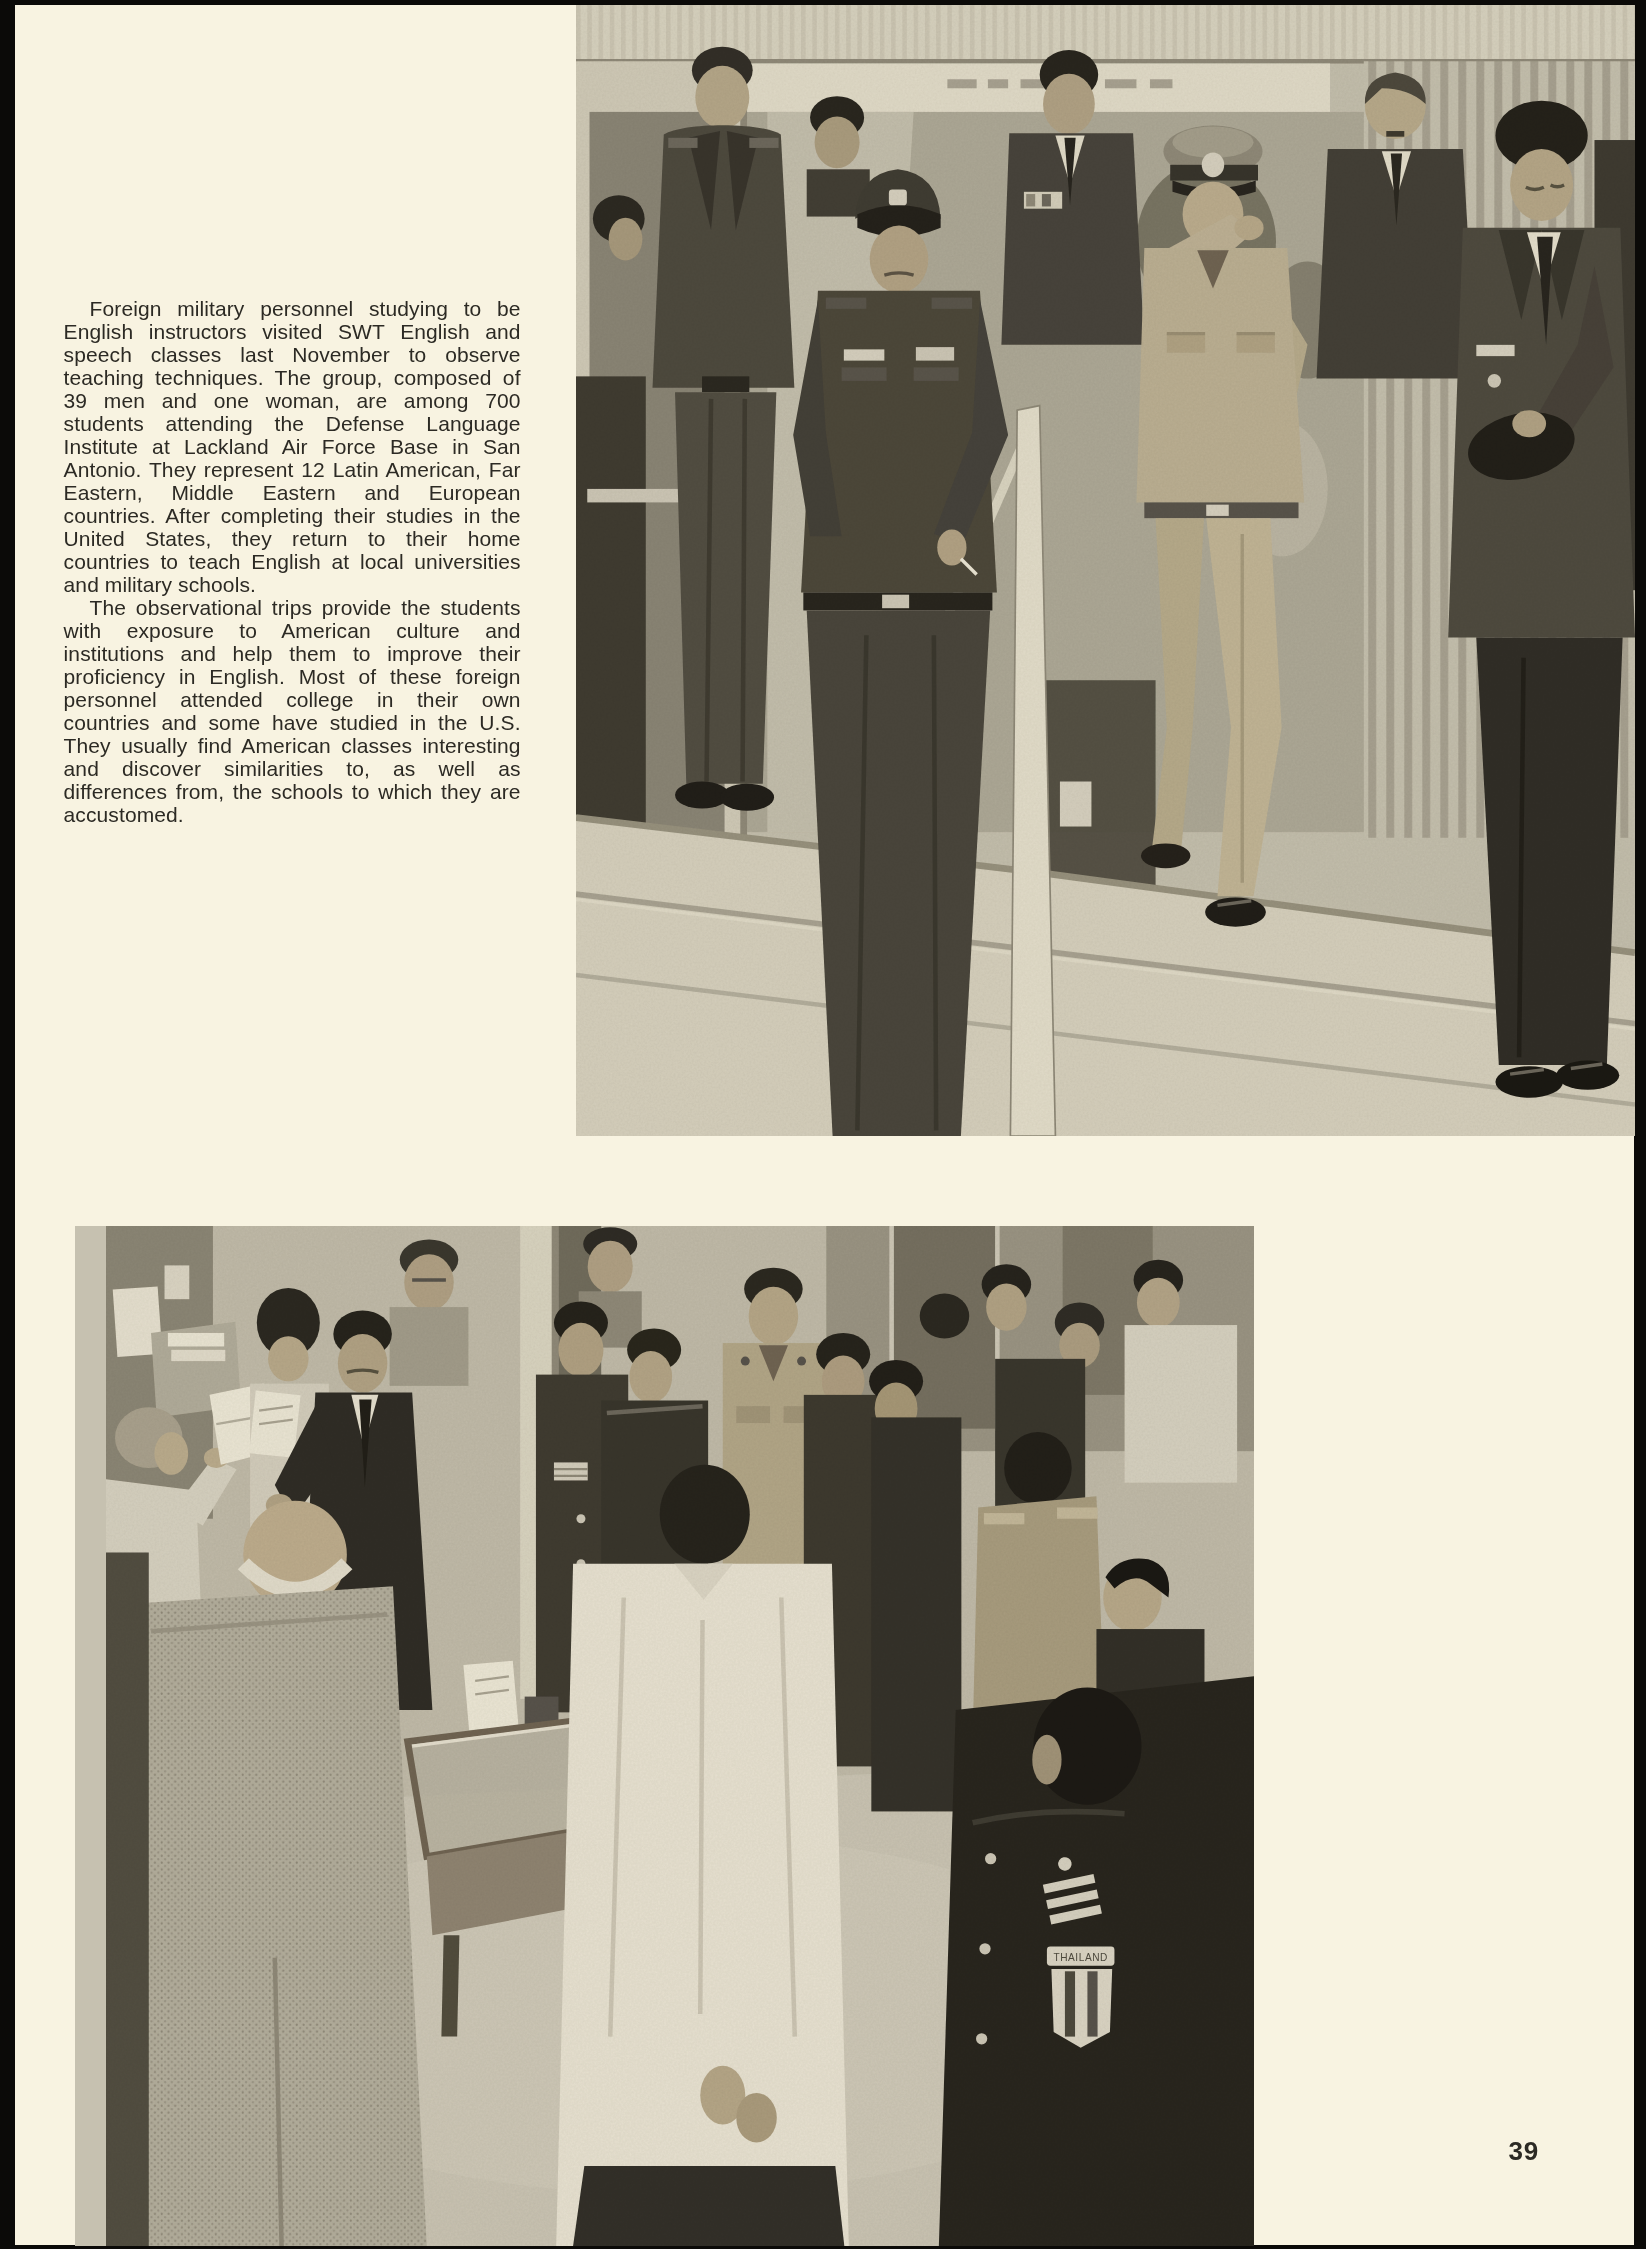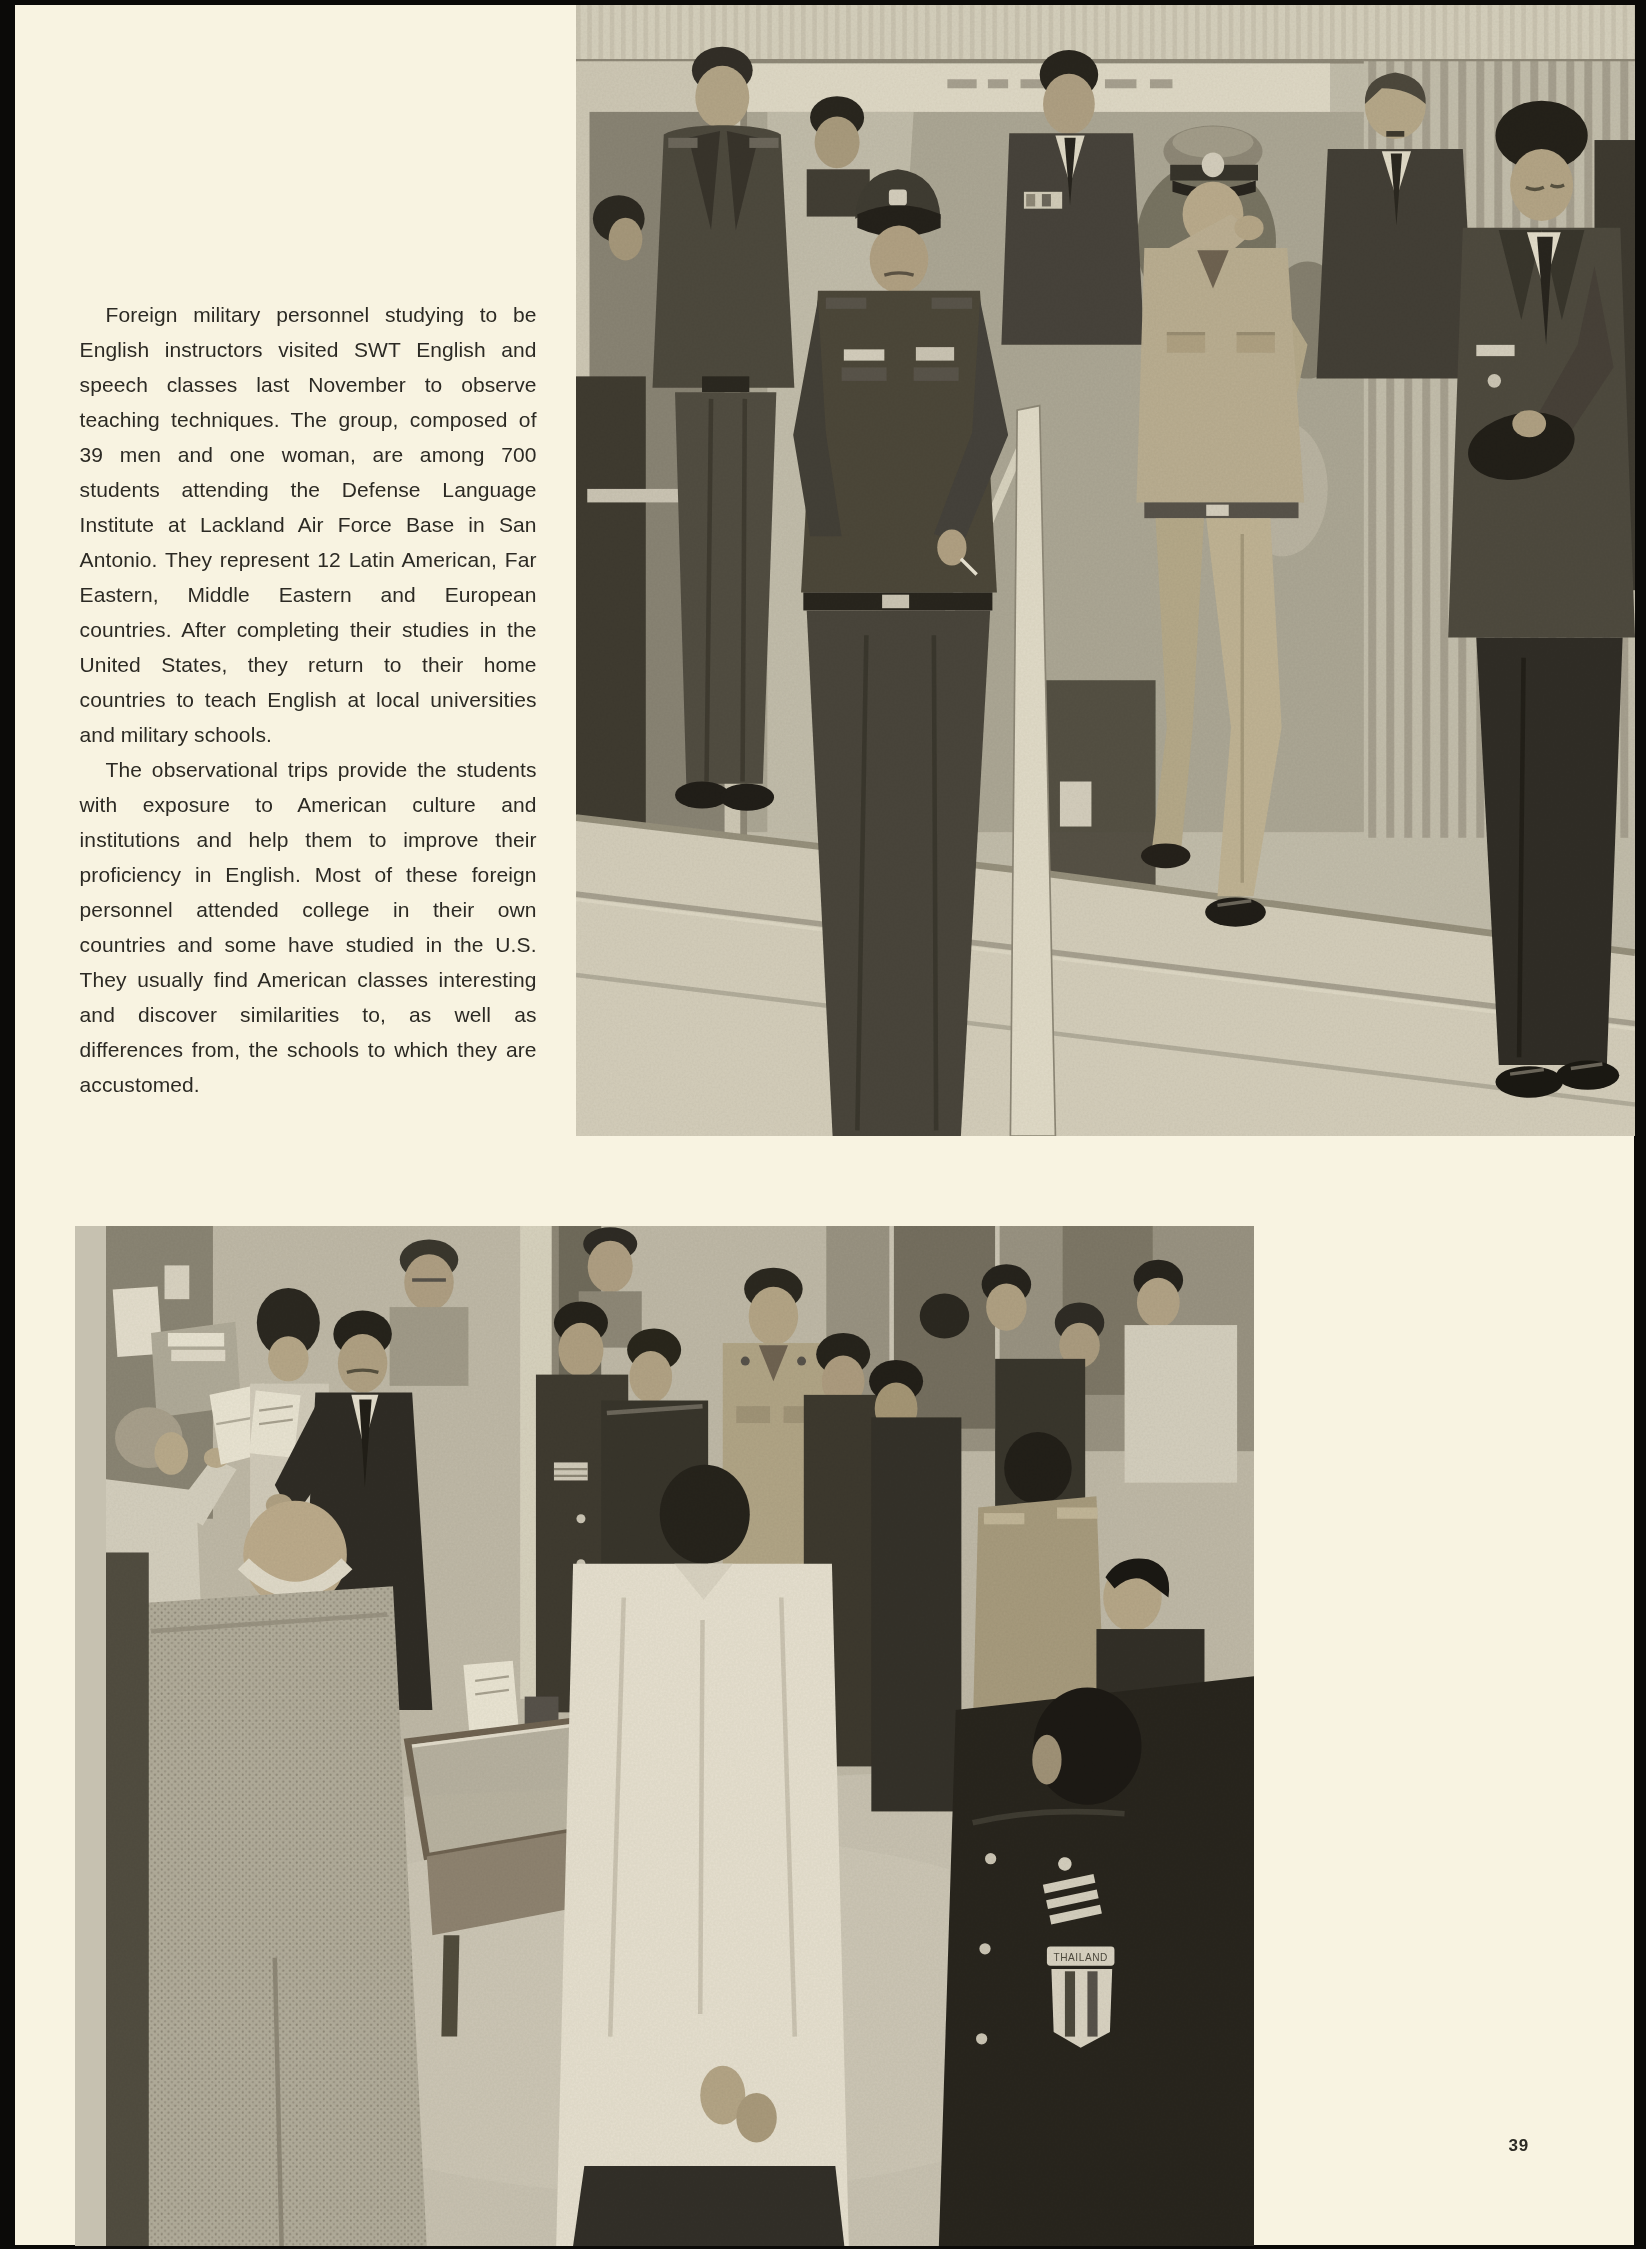--- a/index.html
+++ b/index.html
@@ -12,30 +12,30 @@
   }
   .page{
     position:absolute;left:14.6px;top:4.5px;width:1619px;height:2240px;
     background:var(--page-bg,#f8f3e1);
   }
   .photo{position:absolute;overflow:hidden;background:#c6c1b0;}
   .photo svg{display:block;width:100%;height:100%;}
   .photo-top{left:561px;top:0;width:1059px;height:1131px;}
   .photo-bottom{left:60px;top:1221px;width:1148px;height:1020px;padding-left:31px;}
   .article{
-    position:absolute;left:65px;top:292px;width:457px;
+    position:absolute;left:49px;top:292px;width:457px;
     color:var(--text,#2c2a24);
-    font-size:21px;line-height:35px;
+    font-size:21px;line-height:23px;
     text-align:justify;letter-spacing:0.1px;
   }
   .article p{margin:0;text-indent:26px;}
   .page-number{
     position:absolute;left:1494px;top:2131px;
     color:var(--text,#22201a);
-    font-size:17px;font-weight:bold;letter-spacing:0.6px;
+    font-size:26px;font-weight:bold;letter-spacing:0.6px;
   }
   figure{margin:0;}
 </style>
 </head>
 <body>
 
 <div class="page">
 
   <figure class="photo photo-top" aria-label="Black-and-white photo of foreign military officers in uniform descending the front steps of a building; one officer in khaki adjusts his cap, another carries his beret.">
     <svg viewBox="0 0 941 1005" preserveAspectRatio="none">

